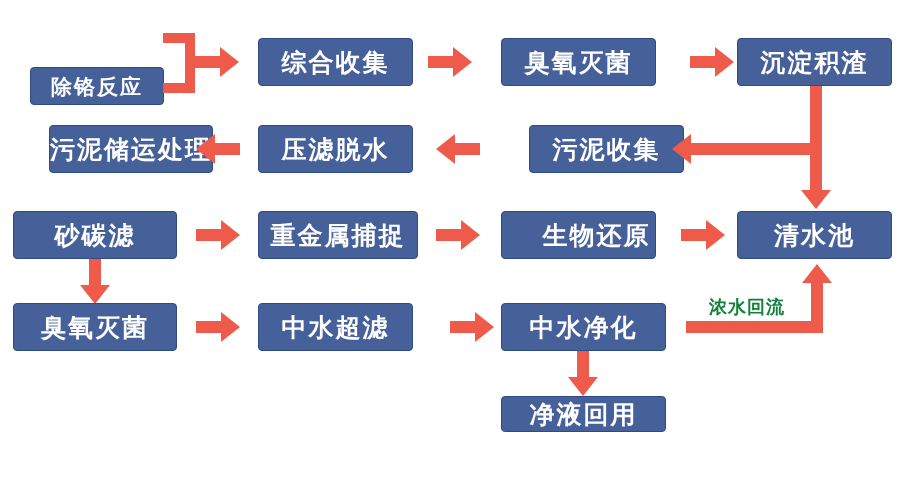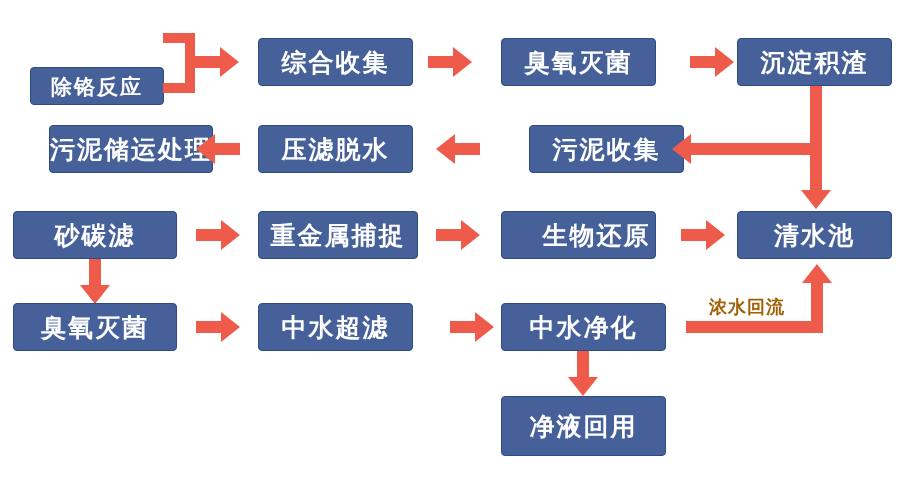--- a/index.html
+++ b/index.html
@@ -62,21 +62,21 @@
     border-right: 15px solid transparent;
     border-top: 19px solid #ee5b4a;
   }
   .head.up {
     border-left: 15px solid transparent;
     border-right: 15px solid transparent;
     border-bottom: 19px solid #ee5b4a;
   }
   .edge-label {
     position: absolute;
-    color: #a16207;
+    color: #15803d;
     font-weight: bold;
     font-size: 18px;
     letter-spacing: 1px;
     white-space: nowrap;
     user-select: none;
   }
 </style>
 </head>
 <body>
 
@@ -155,15 +155,15 @@
   <div class="node normal" style="left:501px; top:303px; width:165px; height:48px;">中水净化</div>
 
   <div class="bar" style="left:686px; top:321px; width:137px; height:12px;"></div>
   <div class="bar" style="left:811px; top:283px; width:12px;  height:50px;"></div>
   <div class="head up" style="left:802px; top:264px;"></div>
   <div class="edge-label" style="left:709px; top:295px;">浓水回流</div>
 
   <div class="bar" style="left:577px; top:351px; width:12px;  height:26px;"></div>
   <div class="head down" style="left:568px; top:377px;"></div>
 
-  <div class="node normal" style="left:501px; top:396px; width:165px; height:60px;">净液回用</div>
+  <div class="node normal" style="left:501px; top:396px; width:165px; height:36px;">净液回用</div>
 
 </div>
 
 </body></html>

